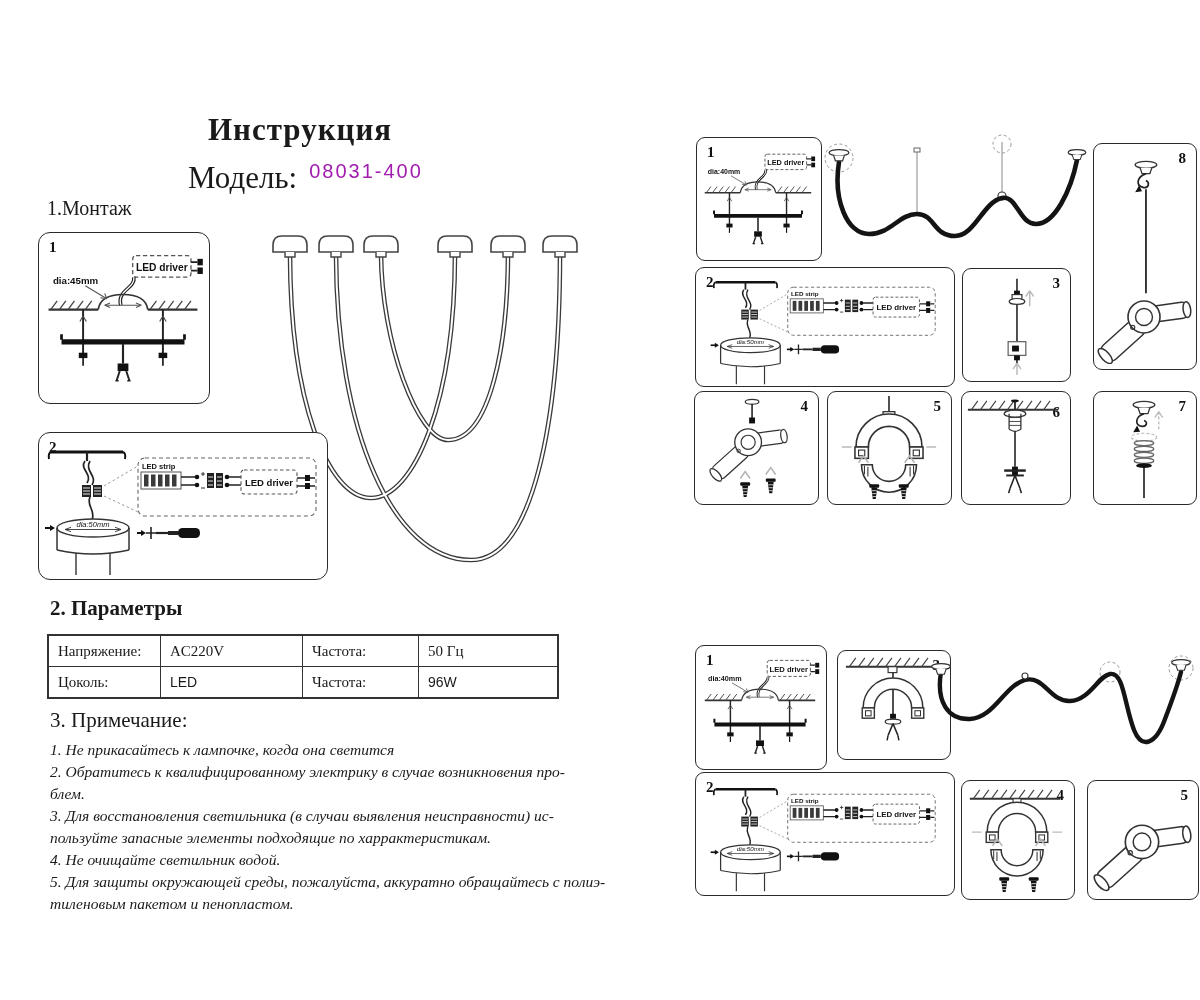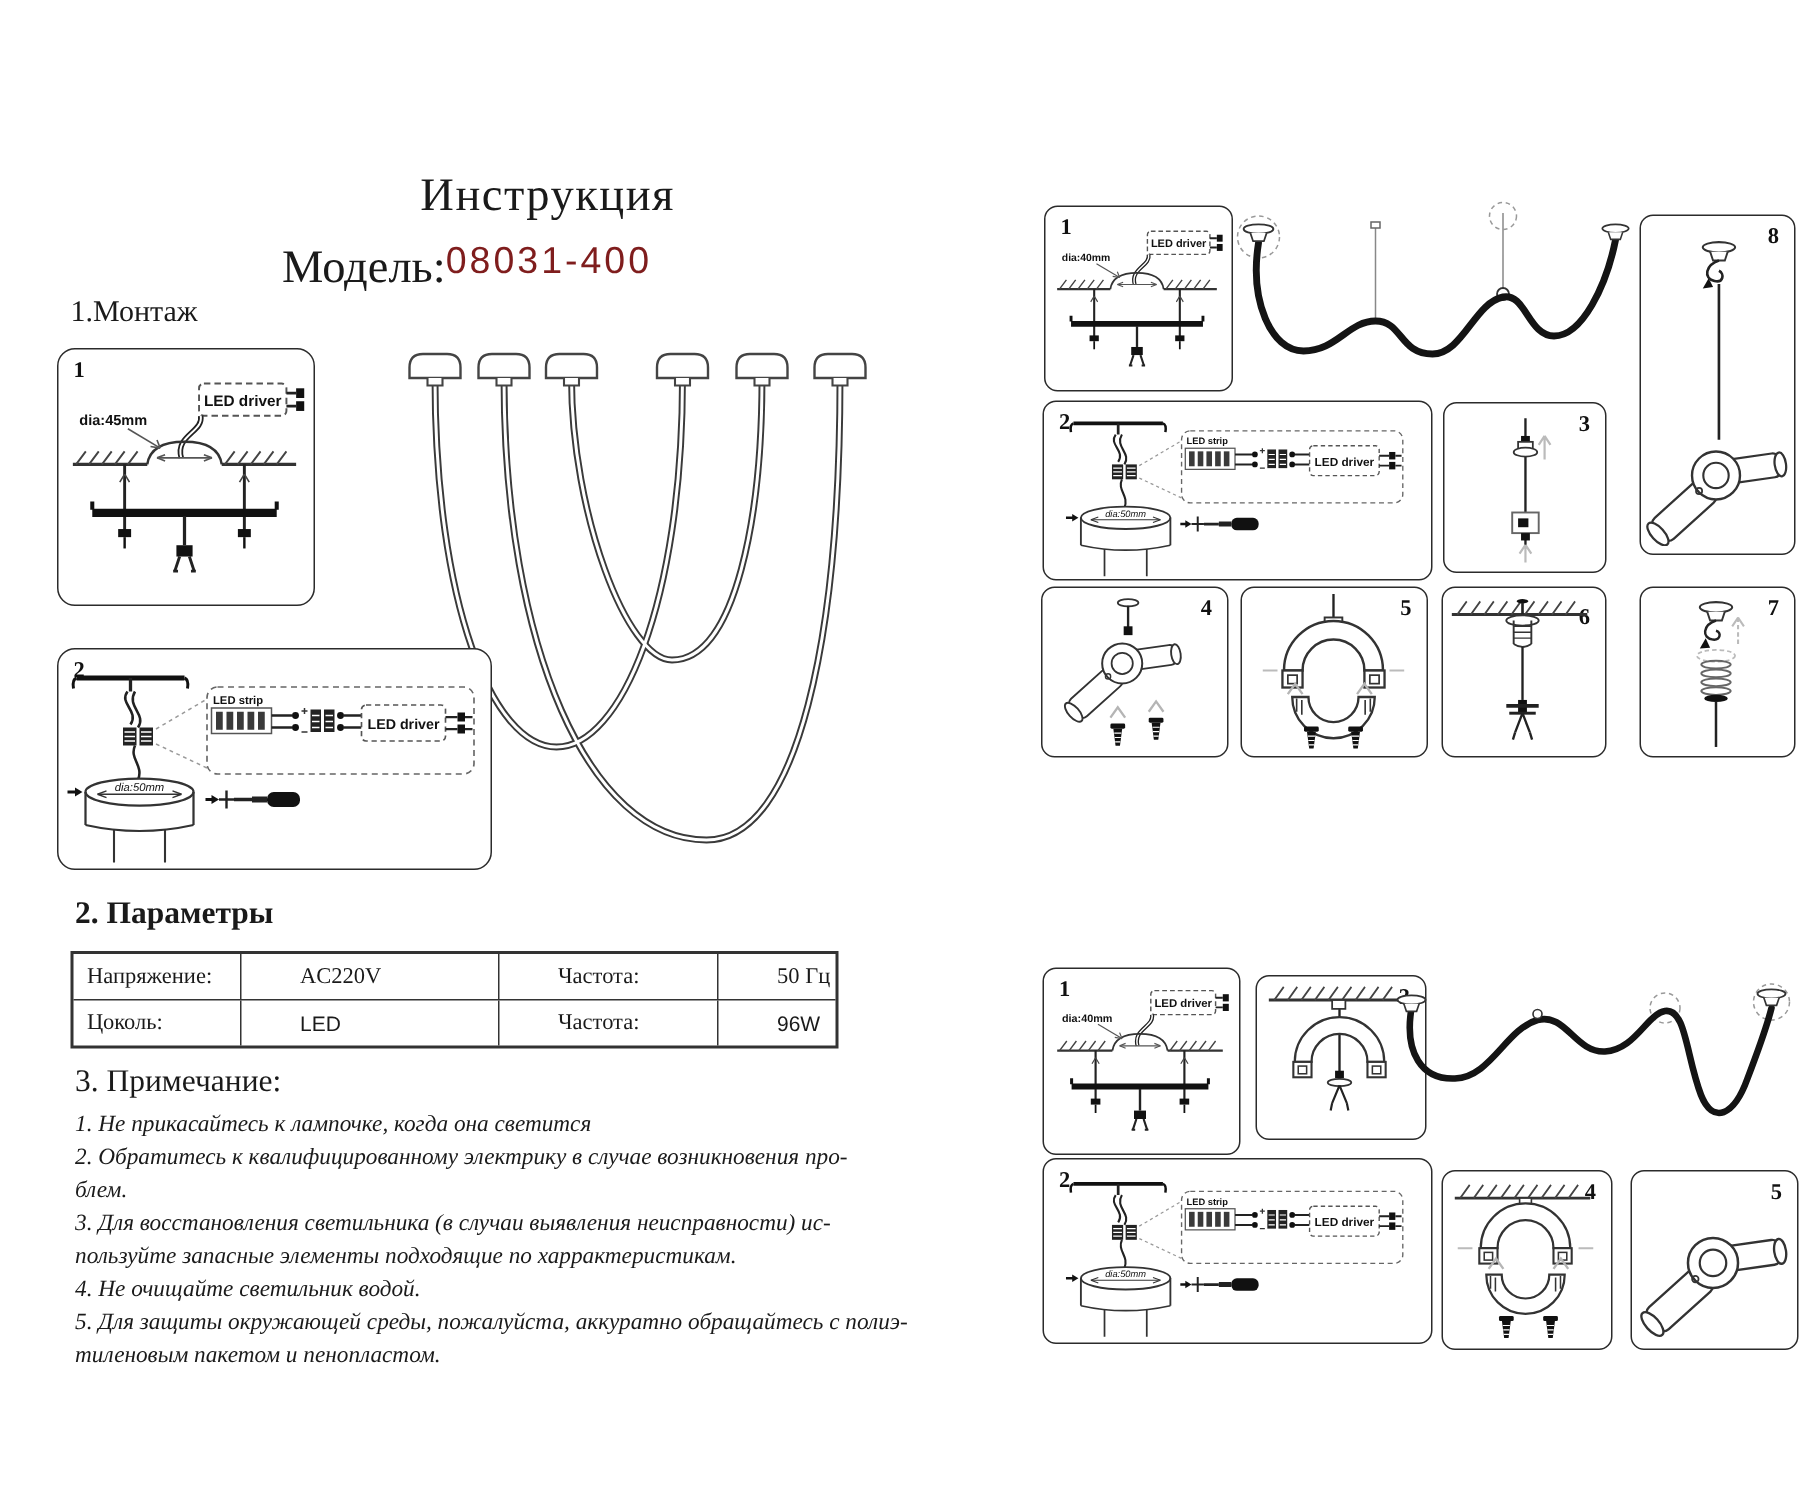--- a/index.html
+++ b/index.html
@@ -1,32 +1,32 @@
 <!DOCTYPE html>
 <html><head>
 <meta charset="utf-8">
 <style>
   html,body{margin:0;padding:0;background:#fff;}
   #page{position:relative;width:1200px;height:1000px;background:#fff;overflow:hidden;
         font-family:"Liberation Serif",serif;color:#1a1a1a;}
   .abs{position:absolute;}
-  .doc-title{left:150px;top:112px;width:300px;text-align:right;font-size:31px;letter-spacing:1px;}
+  .doc-title{left:150px;top:112px;width:300px;text-align:center;font-size:31px;letter-spacing:1px;font-weight:bold;}
   .doc-model{left:188px;top:160px;display:flex;align-items:flex-start;}
   .doc-model .mlabel{font-size:31px;}
-  .doc-model .mvalue{font-size:25px;font-family:"Liberation Sans",sans-serif;letter-spacing:2px;margin-left:0;color:#7f1d1d;}
+  .doc-model .mvalue{font-size:20px;font-family:"Liberation Sans",sans-serif;letter-spacing:2px;margin-left:12px;color:#a21caf;}
   .h-montage{left:47px;top:197px;font-size:20px;}
   .h-params{left:50px;top:596px;font-size:21px;font-weight:bold;}
   .h-notes{left:50px;top:708px;font-size:21px;}
   .dbox{position:absolute;border:1.7px solid #2b2b2b;border-radius:12px;background:#fff;}
   .dbox.small{border-radius:9px;border-width:1.5px;}
   .badge{position:absolute;font-weight:700;font-size:15px;font-family:"Liberation Serif",serif;color:#111;}
   .badge.tl{left:10px;top:6px;}
   .badge.tr{right:10px;top:6px;}
   .ptable{position:absolute;left:47px;top:634px;width:508px;border:2px solid #333;}
-  .trow{display:grid;grid-template-columns:112px 142px 116px 134px;gap:30px;}
+  .trow{display:grid;grid-template-columns:112px 142px 116px 134px;}
   .trow + .trow{border-top:1.6px solid #333;}
   .tcell{border-right:1.6px solid #333;padding:7px 9px 6px;font-size:15px;}
   .tcell:last-child{border-right:none;}
   .tcell.sans{font-family:"Liberation Sans",sans-serif;font-size:14px;}
   .notes{left:50px;top:739px;width:565px;font-size:15.5px;line-height:22px;font-style:italic;}
   svg{display:block;}
   svg text{font-family:"Liberation Sans",sans-serif;fill:#111;}
 </style>
 </head>
 <body>

